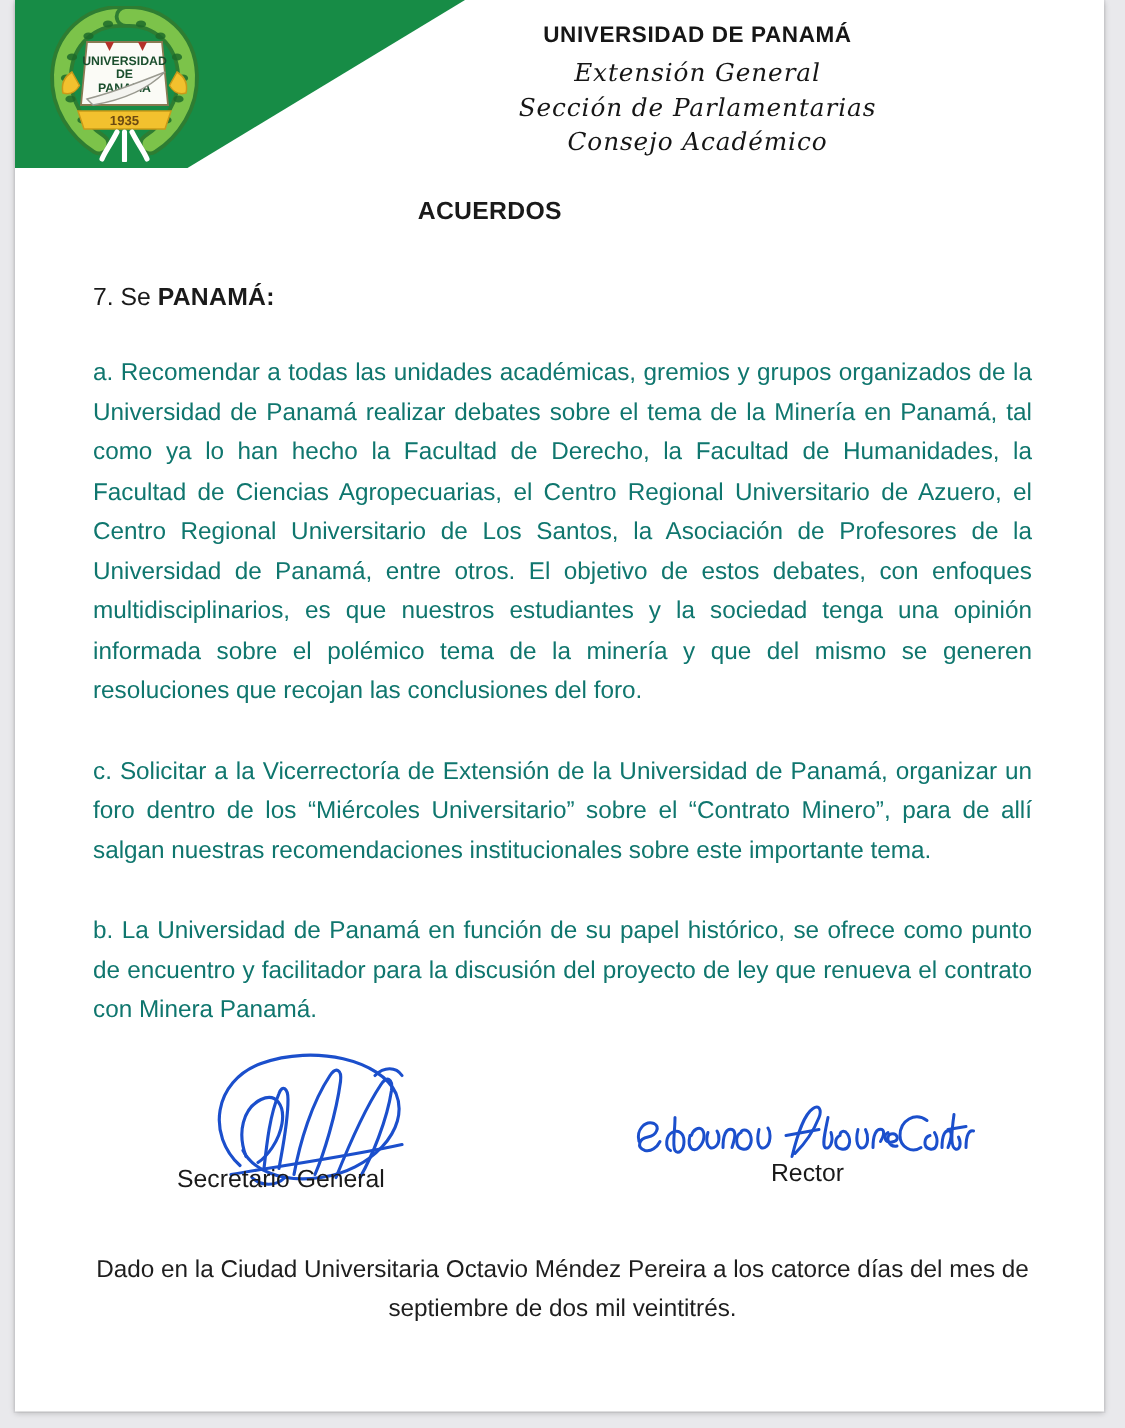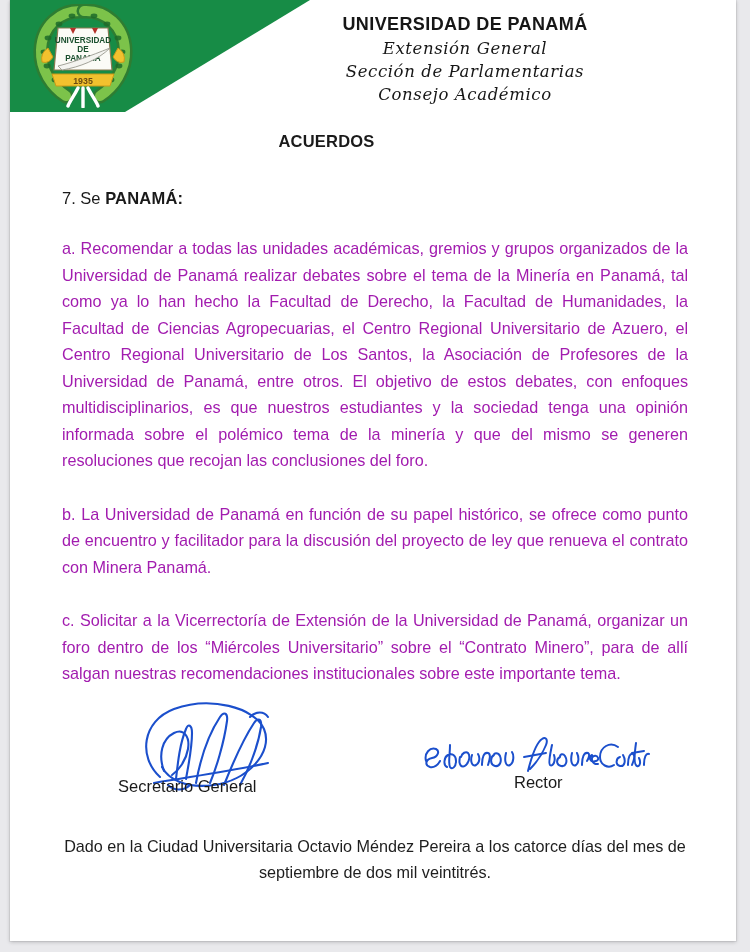--- a/index.html
+++ b/index.html
@@ -52,21 +52,21 @@
   
   .header-text {
     position: absolute;
     left: 195px;
     top: 6px;
     width: 520px;
     text-align: center;
     color: #161616;
   }
   .org-name {
-    font-size: 18px;
+    font-size: 15px;
     font-weight: bold;
     letter-spacing: 0.4px;
     line-height: 24px;
     margin: 6px 0 1px 0;
     white-space: nowrap;
   }
   .org-sub {
     font-family: "DejaVu Serif", "Liberation Serif", serif;
     font-style: italic;
     font-size: 16.5px;
@@ -106,21 +106,21 @@
   .approved-line .num { font-weight: normal; }
   .approved-line .kw  { font-weight: bold; letter-spacing: 0.2px; }
 
   .clause {
     margin: 27px 52px 0 52px;
     width: 626px;
     font-size: 16.2px;
     line-height: 26.5px;
     text-align: justify;
     text-justify: inter-word;
-    color: #a21caf;
+    color: #0f766e;
     -webkit-hyphens: none;
     hyphens: none;
   }
 
   
   .sign-area {
     position: relative;
     margin-top: 18px;
     height: 112px;
   }
@@ -225,23 +225,23 @@
 
     <div class="doc-title">ACUERDOS</div>
 
 
     <div class="approved-line">
       <span class="num">7. Se </span><span class="kw">PANAMÁ:</span>
     </div>
 
     <p class="clause">a. Recomendar a todas las unidades académicas, gremios y grupos organizados de la Universidad de Panamá realizar debates sobre el tema de la Minería en Panamá, tal como ya lo han hecho la Facultad de Derecho, la Facultad de Humanidades, la Facultad de Ciencias Agropecuarias, el Centro Regional Universitario de Azuero, el Centro Regional Universitario de Los Santos, la Asociación de Profesores de la Universidad de Panamá, entre otros. El objetivo de estos debates, con enfoques multidisciplinarios, es que nuestros estudiantes y la sociedad tenga una opinión informada sobre el polémico tema de la minería y que del mismo se generen resoluciones que recojan las conclusiones del foro.</p>
 
+    <p class="clause">c. Solicitar a la Vicerrectoría de Extensión de la Universidad de Panamá, organizar un foro dentro de los “Miércoles Universitario” sobre el “Contrato Minero”, para de allí salgan nuestras recomendaciones institucionales sobre este importante tema.</p>
+
     <p class="clause">b. La Universidad de Panamá en función de su papel histórico, se ofrece como punto de encuentro y facilitador para la discusión del proyecto de ley que renueva el contrato con Minera Panamá.</p>
-
-    <p class="clause">c. Solicitar a la Vicerrectoría de Extensión de la Universidad de Panamá, organizar un foro dentro de los “Miércoles Universitario” sobre el “Contrato Minero”, para de allí salgan nuestras recomendaciones institucionales sobre este importante tema.</p>
 
     <div class="sign-area">
 
       <div class="sign-block sign-secretary">
         <div class="sig-ink sig-secretary-ink">
           <svg width="185" height="95" viewBox="0 0 185 95" xmlns="http://www.w3.org/2000/svg">
             <g fill="none" stroke="#1B4FCC" stroke-width="2.1" stroke-linecap="round" stroke-linejoin="round">
               <path d="M32 78 C10 58 14 22 46 10 C82 -3 126 8 136 30
                        C146 54 118 82 86 86 C58 90 40 80 34 68"></path>
               <path d="M36 72 C30 56 34 40 46 34 C56 29 62 38 60 50

